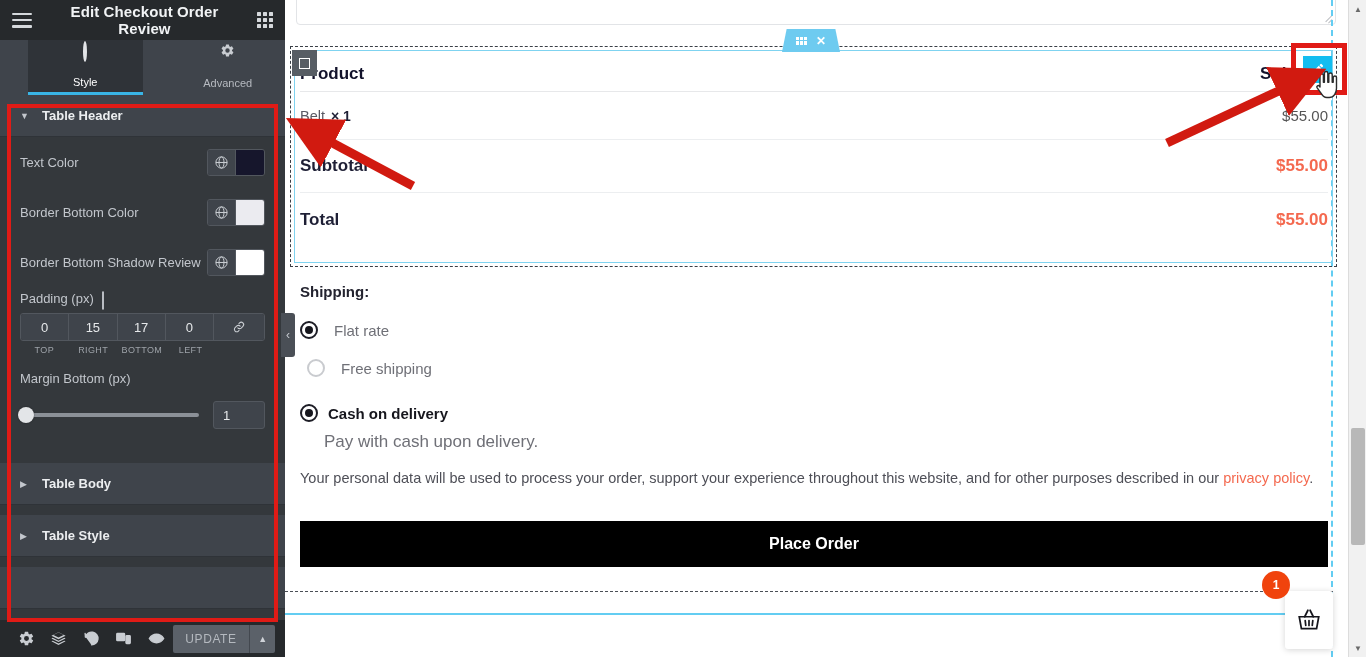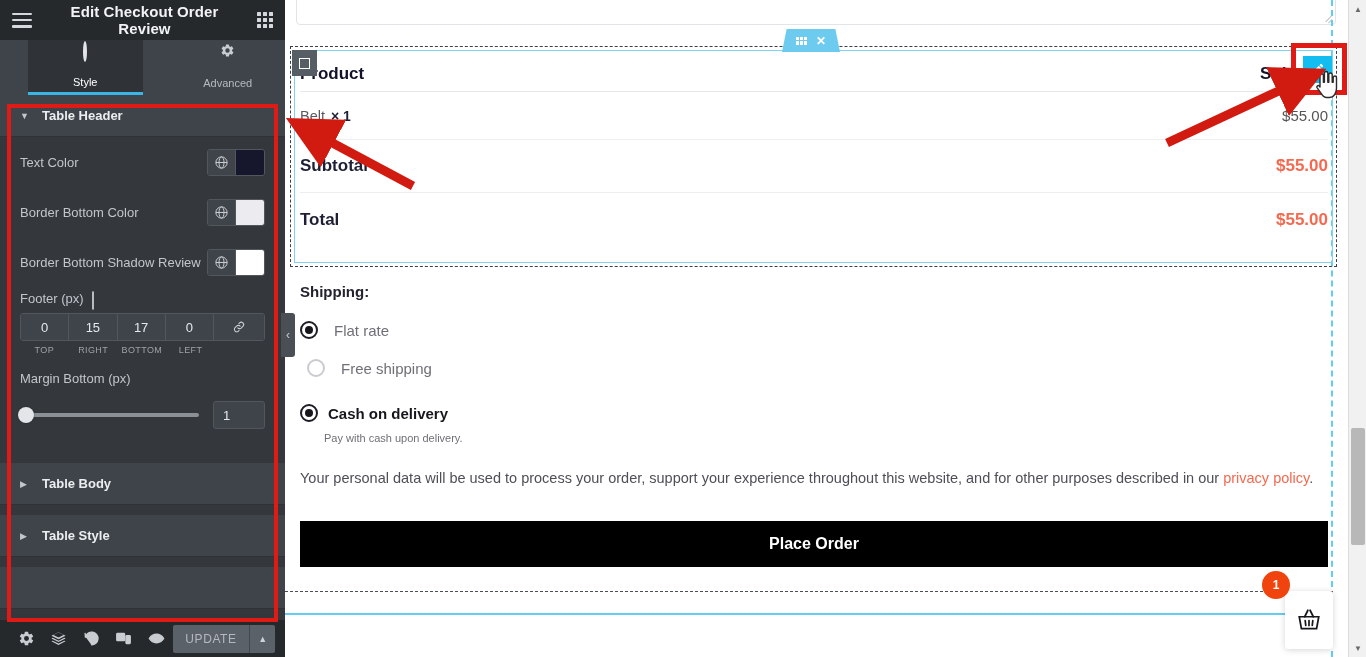--- a/index.html
+++ b/index.html
@@ -204,21 +204,21 @@
   }
 
   
   #shipping-label { position: absolute; left: 15px; top: 283px; font-size: 15px; font-weight: bold; color: #23232f; }
   .radio-row { position: absolute; display: flex; align-items: center; gap: 16px; }
   .radio { width: 18px; height: 18px; border-radius: 50%; border: 2px solid #1d1d26; background: #fff; position: relative; flex: 0 0 18px; cursor: pointer; }
   .radio.on::after { content: ""; position: absolute; left: 3px; top: 3px; width: 8px; height: 8px; border-radius: 50%; background: #16161d; }
   .radio.off { border-color: #c9cbcf; }
   .radio-text { font-size: 15px; color: #6f7077; }
   .radio-text.bold { color: #16161d; font-weight: bold; }
-  #pay-desc { position: absolute; left: 39px; top: 432px; font-size: 11px; color: #6f7077; }
+  #pay-desc { position: absolute; left: 39px; top: 432px; font-size: 17px; color: #6f7077; }
 
   #privacy { position: absolute; left: 15px; top: 468px; width: 1018px; font-size: 14.5px; color: #4e4f57; line-height: 20px; }
   #privacy a { color: #f4694f; text-decoration: none; }
 
   #place-order {
     position: absolute; left: 15px; top: 521px; width: 1028px; height: 46px;
     background: #000; color: #fff; font-size: 16px; font-weight: bold;
     display: flex; align-items: center; justify-content: center; cursor: pointer;
   }
 
@@ -346,21 +346,21 @@
                 </svg>
             </span>
             <span class="swatch" style="background:#ffffff"></span>
           </span>
         </span>
       </div>
 
 
       <div class="subrow">
         <div class="pad-label-row">
-          <span class="ctrl-label">Footer (px)</span>
+          <span class="ctrl-label">Padding (px)</span>
           <span class="monitor-ico"><span class="scr"></span><span class="stand"></span></span>
         </div>
         <div class="dim-row">
           <span class="dim-cell">0</span>
           <span class="dim-cell">15</span>
           <span class="dim-cell">17</span>
           <span class="dim-cell">0</span>
           <span class="link-cell">
             <svg viewBox="0 0 24 24" fill="none" stroke="#c8ccd1" stroke-width="1.9" stroke-linecap="round">
                 <path d="M10 13.5a4 4 0 005.7.3l3-3a4 4 0 00-5.7-5.7l-1.1 1.1"></path>

